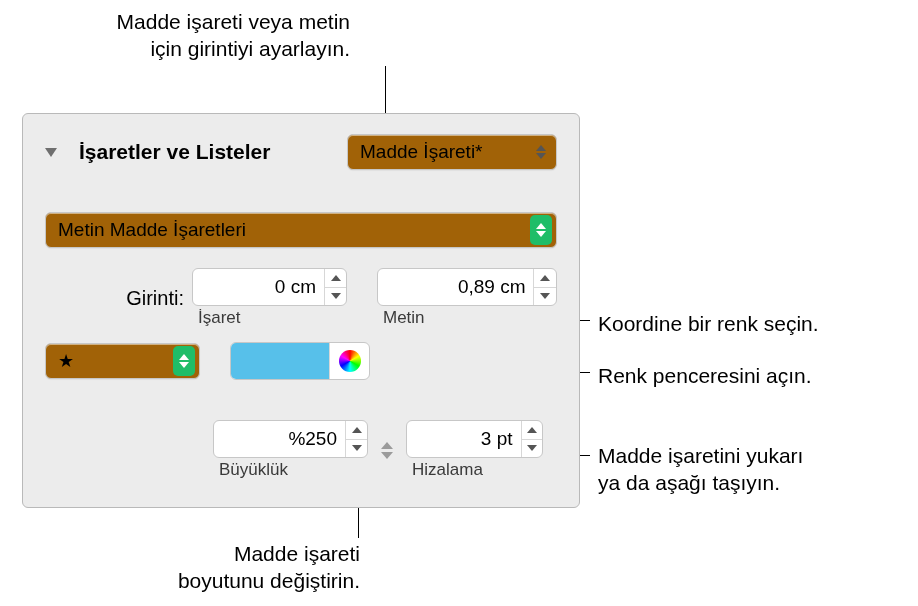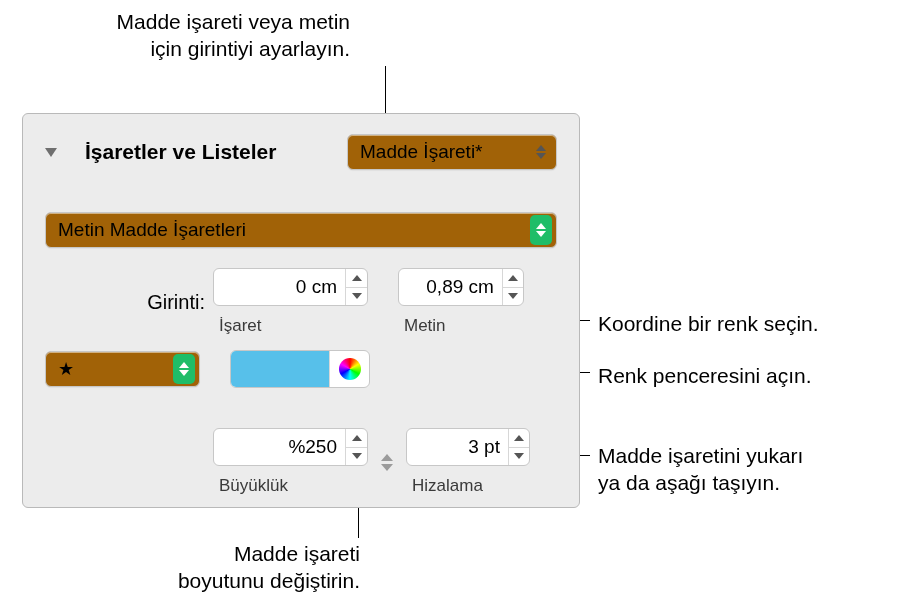--- a/index.html
+++ b/index.html
@@ -32,21 +32,21 @@
       width: 558px;
       height: 395px;
       background: #ececec;
       border: 1px solid #b9b9b9;
       border-radius: 6px;
       padding: 20px 22px;
     }
     .section-row {
       display: flex;
       align-items: center;
-      gap: 24px;
+      gap: 18px;
       margin-bottom: 18px;
       justify-content: center;
     }
     .disclosure {
       width: 0; height: 0;
       border-left: 6px solid transparent;
       border-right: 6px solid transparent;
       border-top: 9px solid #6f6f6f;
       margin-right: 4px;
     }
@@ -131,21 +131,21 @@
     .stepper .su, .stepper .sd {
       width: 0; height: 0;
       border-left: 5px solid transparent;
       border-right: 5px solid transparent;
     }
     .stepper .su { border-bottom: 6px solid #555; }
     .stepper .sd { border-top: 6px solid #555; }
     .sub {
       font-size: 17px;
       color: #3a3a3a;
-      margin-top: 10px;
+      margin-top: 2px;
     }
     .colorwell {
       display: inline-flex;
       align-items: stretch;
       border: 1px solid #c7c7c7;
       border-radius: 6px;
       height: 38px;
       overflow: hidden;
       background: #fff;
     }
@@ -262,21 +262,21 @@
                 <span class="su"></span>
               </div>
             <div class="sbtn">
                 <span class="sd"></span>
               </div>
           </div>
         </div>
         <div class="sub" style="padding-left:6px;">İşaret</div>
       </div>
       <div>
-        <div class="numfield" style="width:126px;">
+        <div class="numfield" style="width:180px;">
           <input type="text" value="0,89 cm" style="">
           <div class="stepper">
             <div class="sbtn">
                 <span class="su"></span>
               </div>
             <div class="sbtn">
                 <span class="sd"></span>
               </div>
           </div>
         </div>
@@ -316,21 +316,21 @@
             </div>
         </div>
       </div>
       <div class="sub" style="padding-left:6px;">Büyüklük</div>
     </div>
     <div class="vdrag">
       <span class="au"></span>
         <span class="ad"></span>
     </div>
     <div>
-      <div class="numfield" style="width:124px;">
+      <div class="numfield" style="width:137px;">
         <input type="text" value="3 pt" style="">
         <div class="stepper">
           <div class="sbtn">
               <span class="su"></span>
             </div>
           <div class="sbtn">
               <span class="sd"></span>
             </div>
         </div>
       </div>

